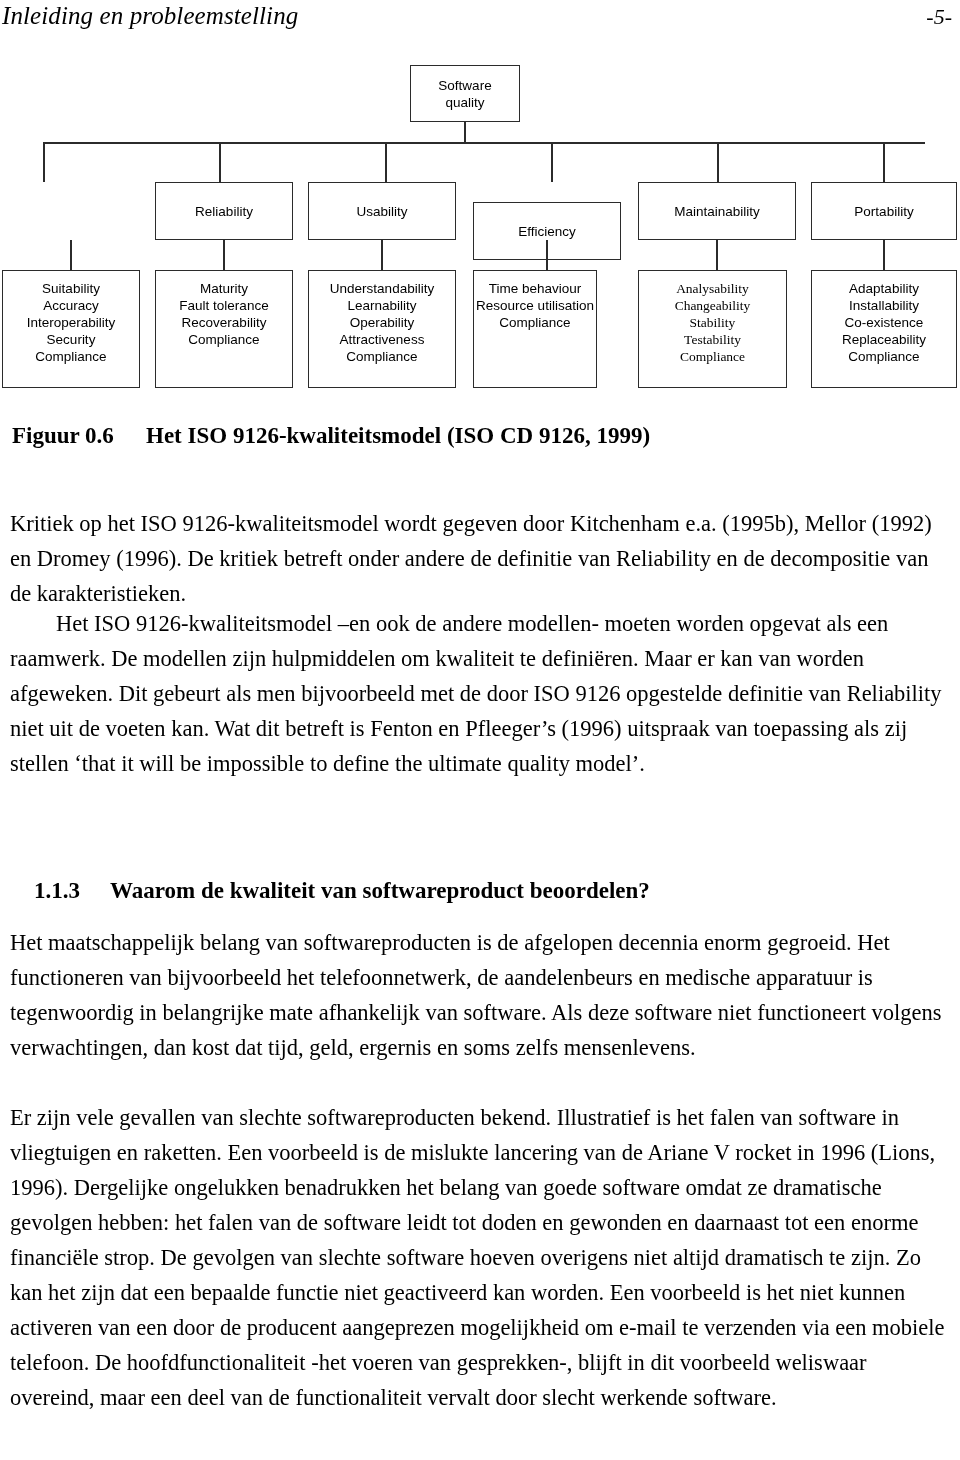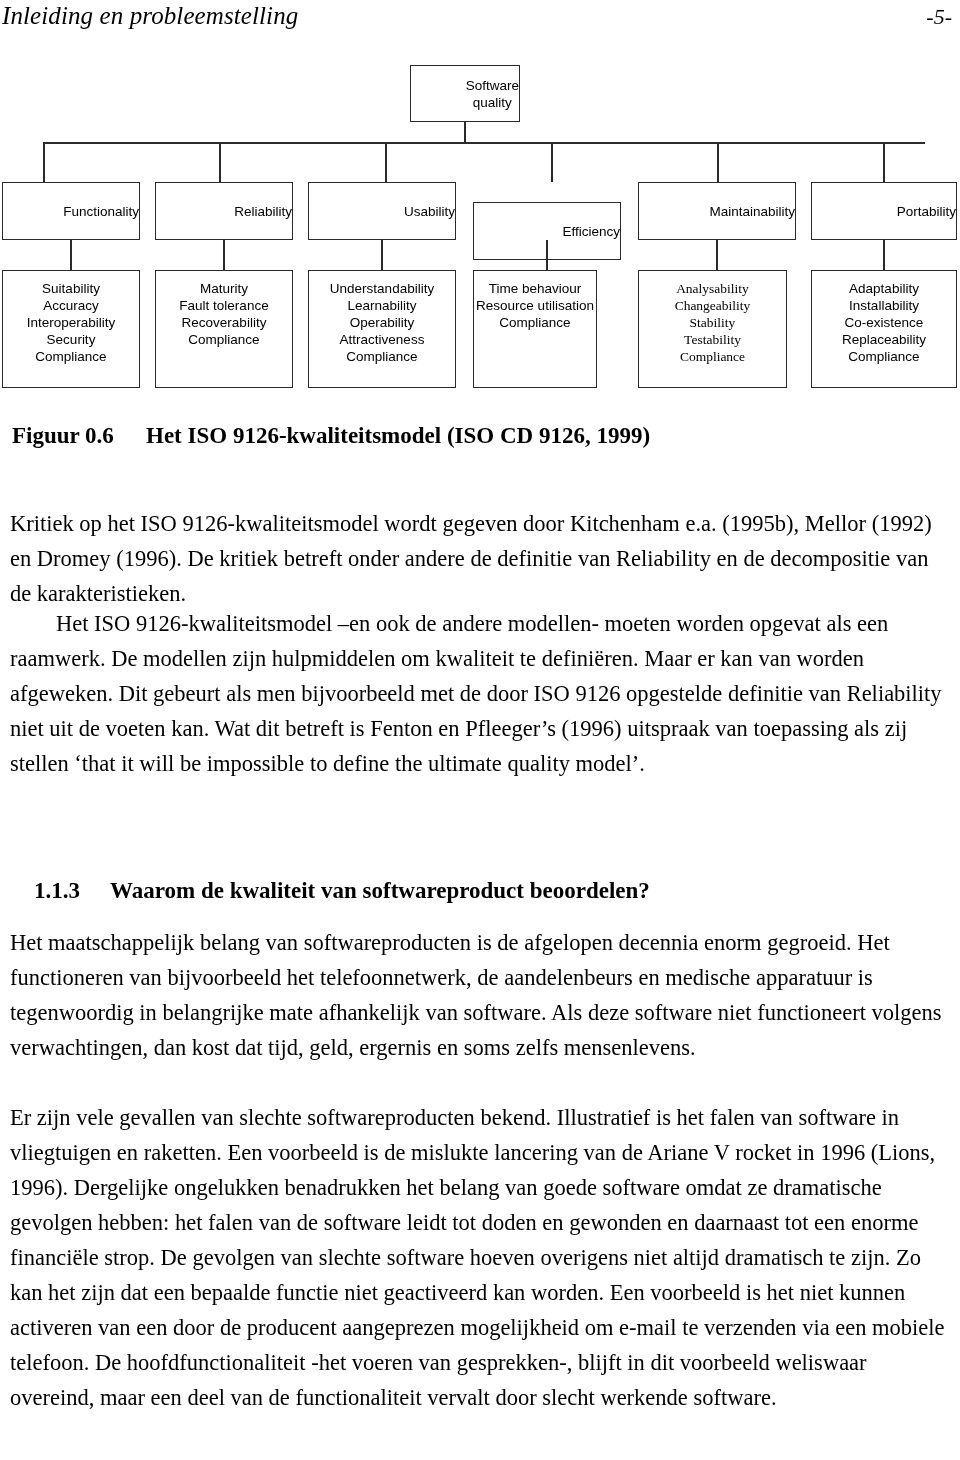--- a/index.html
+++ b/index.html
@@ -56,21 +56,21 @@
     box-sizing: border-box;
     border: 1.6px solid #2b2b2b;
     background: #fff;
     font-family: "Liberation Sans", sans-serif;
     font-size: 13.5px;
     line-height: 17px;
     text-align: center;
     color: #000;
     display: flex;
     align-items: center;
-    justify-content: flex-end;
+    justify-content: center;
   }
   .node-root {
     left: 410px;
     top: 5px;
     width: 110px;
     height: 57px;
   }
   .node-cat {
     top: 122px;
     height: 58px;
@@ -149,23 +149,20 @@
 
   <div class="connector h-line" style="left:43px; top:82px; width:882px;"></div>
 
   <div class="connector v-line" style="left:43px;  top:82px; height:40px;"></div>
   <div class="connector v-line" style="left:219px; top:82px; height:40px;"></div>
   <div class="connector v-line" style="left:385px; top:82px; height:40px;"></div>
   <div class="connector v-line" style="left:551px; top:82px; height:40px;"></div>
   <div class="connector v-line" style="left:717px; top:82px; height:40px;"></div>
   <div class="connector v-line" style="left:883px; top:82px; height:40px;"></div>
 
-  <div class="node node-cat" style="left:2px;   width:138px;">
-    <span>Functionality</span>
-  </div>
   <div class="node node-cat" style="left:155px; width:138px;">
     <span>Reliability</span>
   </div>
   <div class="node node-cat" style="left:308px; width:148px;">
     <span>Usability</span>
   </div>
   <div class="node node-cat" style="left:473px; width:148px;margin-top:20px;">
     <span>Efficiency</span>
   </div>
   <div class="node node-cat" style="left:638px; width:158px;">

